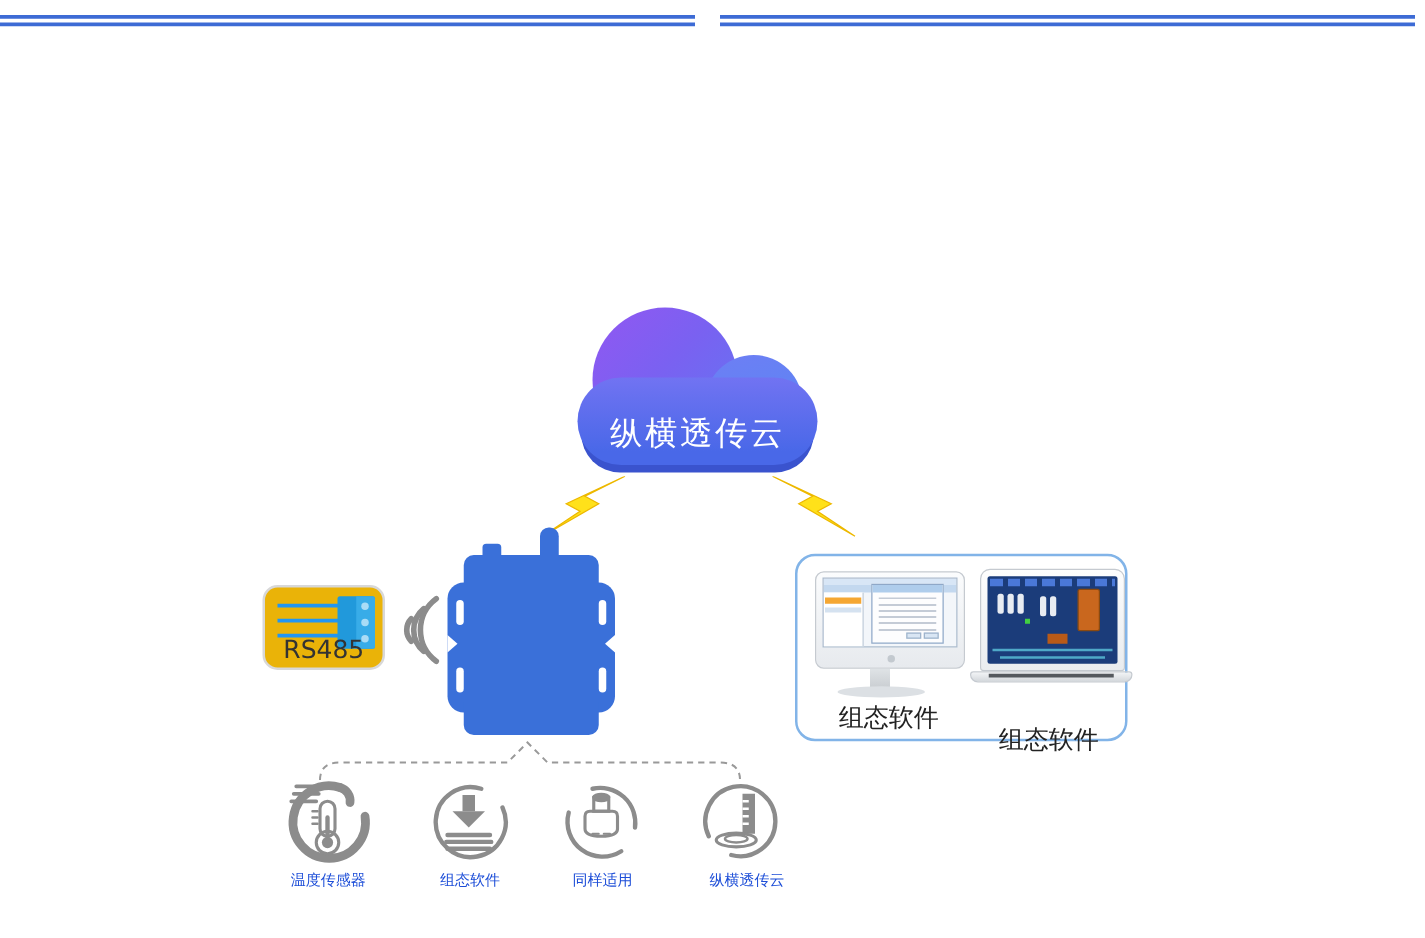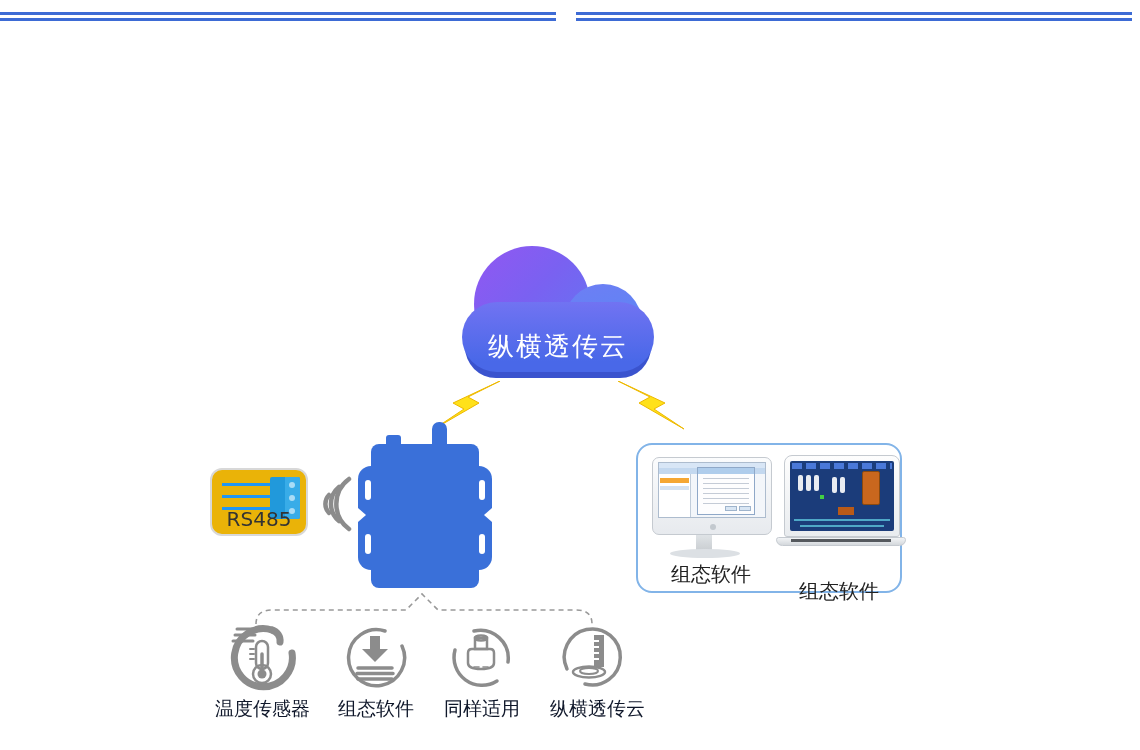--- a/index.html
+++ b/index.html
@@ -117,21 +117,21 @@
   .laptop-keys { position: absolute; left: 14px; top: 1px; width: 100px; height: 3px; background: #55595E; }
   .pc-label { position: absolute; top: 116px; font-size: 20px; color: #222; text-align: center; }
   .pc-label.monitor { left: 8px; width: 130px; }
   .pc-label.laptop { left: 140px; width: 122px; margin-top: 17px; }
 
   
   .brace { position: absolute; left: 248px; top: 584px; }
 
   
   .sensor-icon { position: absolute; }
-  .sensor-label { position: absolute; top: 696px; font-size: 19px; color: #0f172a; text-align: center; }
+  .sensor-label { position: absolute; top: 696px; font-size: 12px; color: #1d4ed8; text-align: center; }
   svg .st { stroke: #8C8C8C; fill: none; stroke-linecap: round; }
   svg .sf { fill: #8C8C8C; stroke: none; }
 </style>
 </head>
 <body>
 
 <div class="stage">
 
   <div class="titlebar">
     <div class="title-rule"></div>

